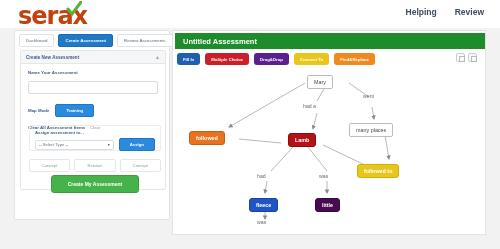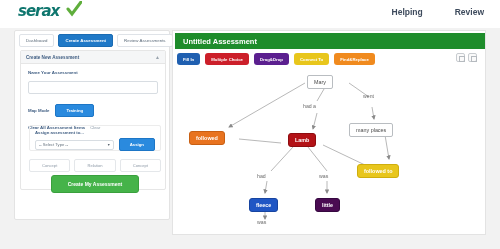--- a/index.html
+++ b/index.html
@@ -12,30 +12,30 @@
     position:relative;
   }
 
   
   .topbar{
     position:absolute; left:0; top:0; width:500px; height:28px;
     background:#ffffff;
   }
   .logo{
     position:absolute; left:18px; top:2px;
-    font-size:15px; font-weight:bold; letter-spacing:-1px;
-    color:#0f766e; font-family:"DejaVu Sans", sans-serif;font-style:italic;
+    font-size:24px; font-weight:bold; letter-spacing:-1px;
+    color:#c2410c; font-family:"DejaVu Sans", sans-serif;
   }
   .logo-check{
     position:absolute; left:66px; top:1px;
     width:16px; height:16px;
   }
   .topnav{
     position:absolute; right:16px; top:7px;
-    display:flex; gap:32px;
+    display:flex; gap:18px;
   }
   .topnav span{
     font-size:8.5px; color:#3d4a5c; font-weight:600;
   }
 
   
   .leftpanel{
     position:absolute; left:14px; top:30px;
     width:156px; height:190px;
     background:#ffffff;

